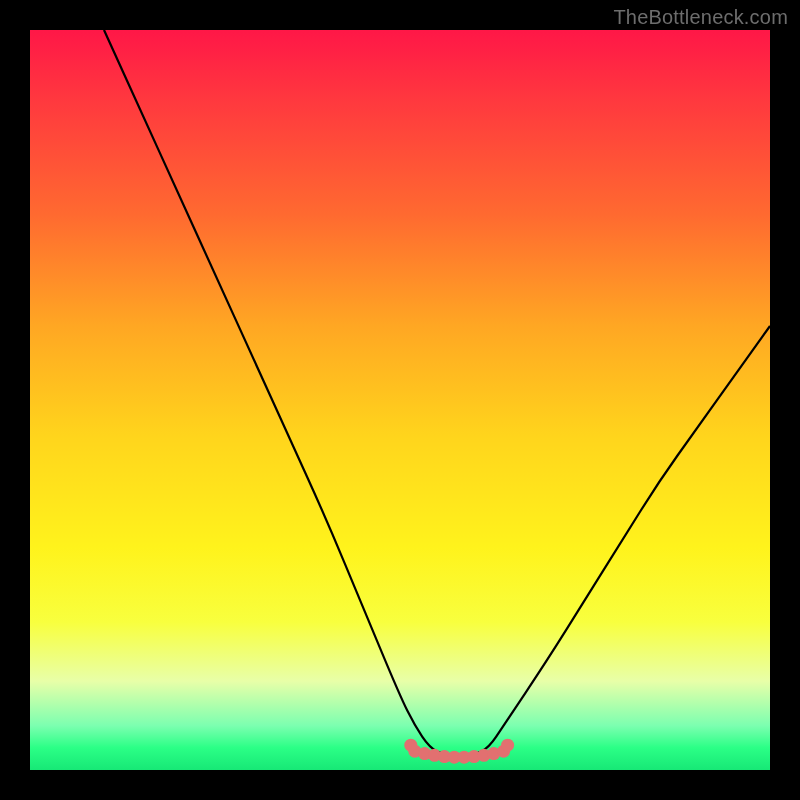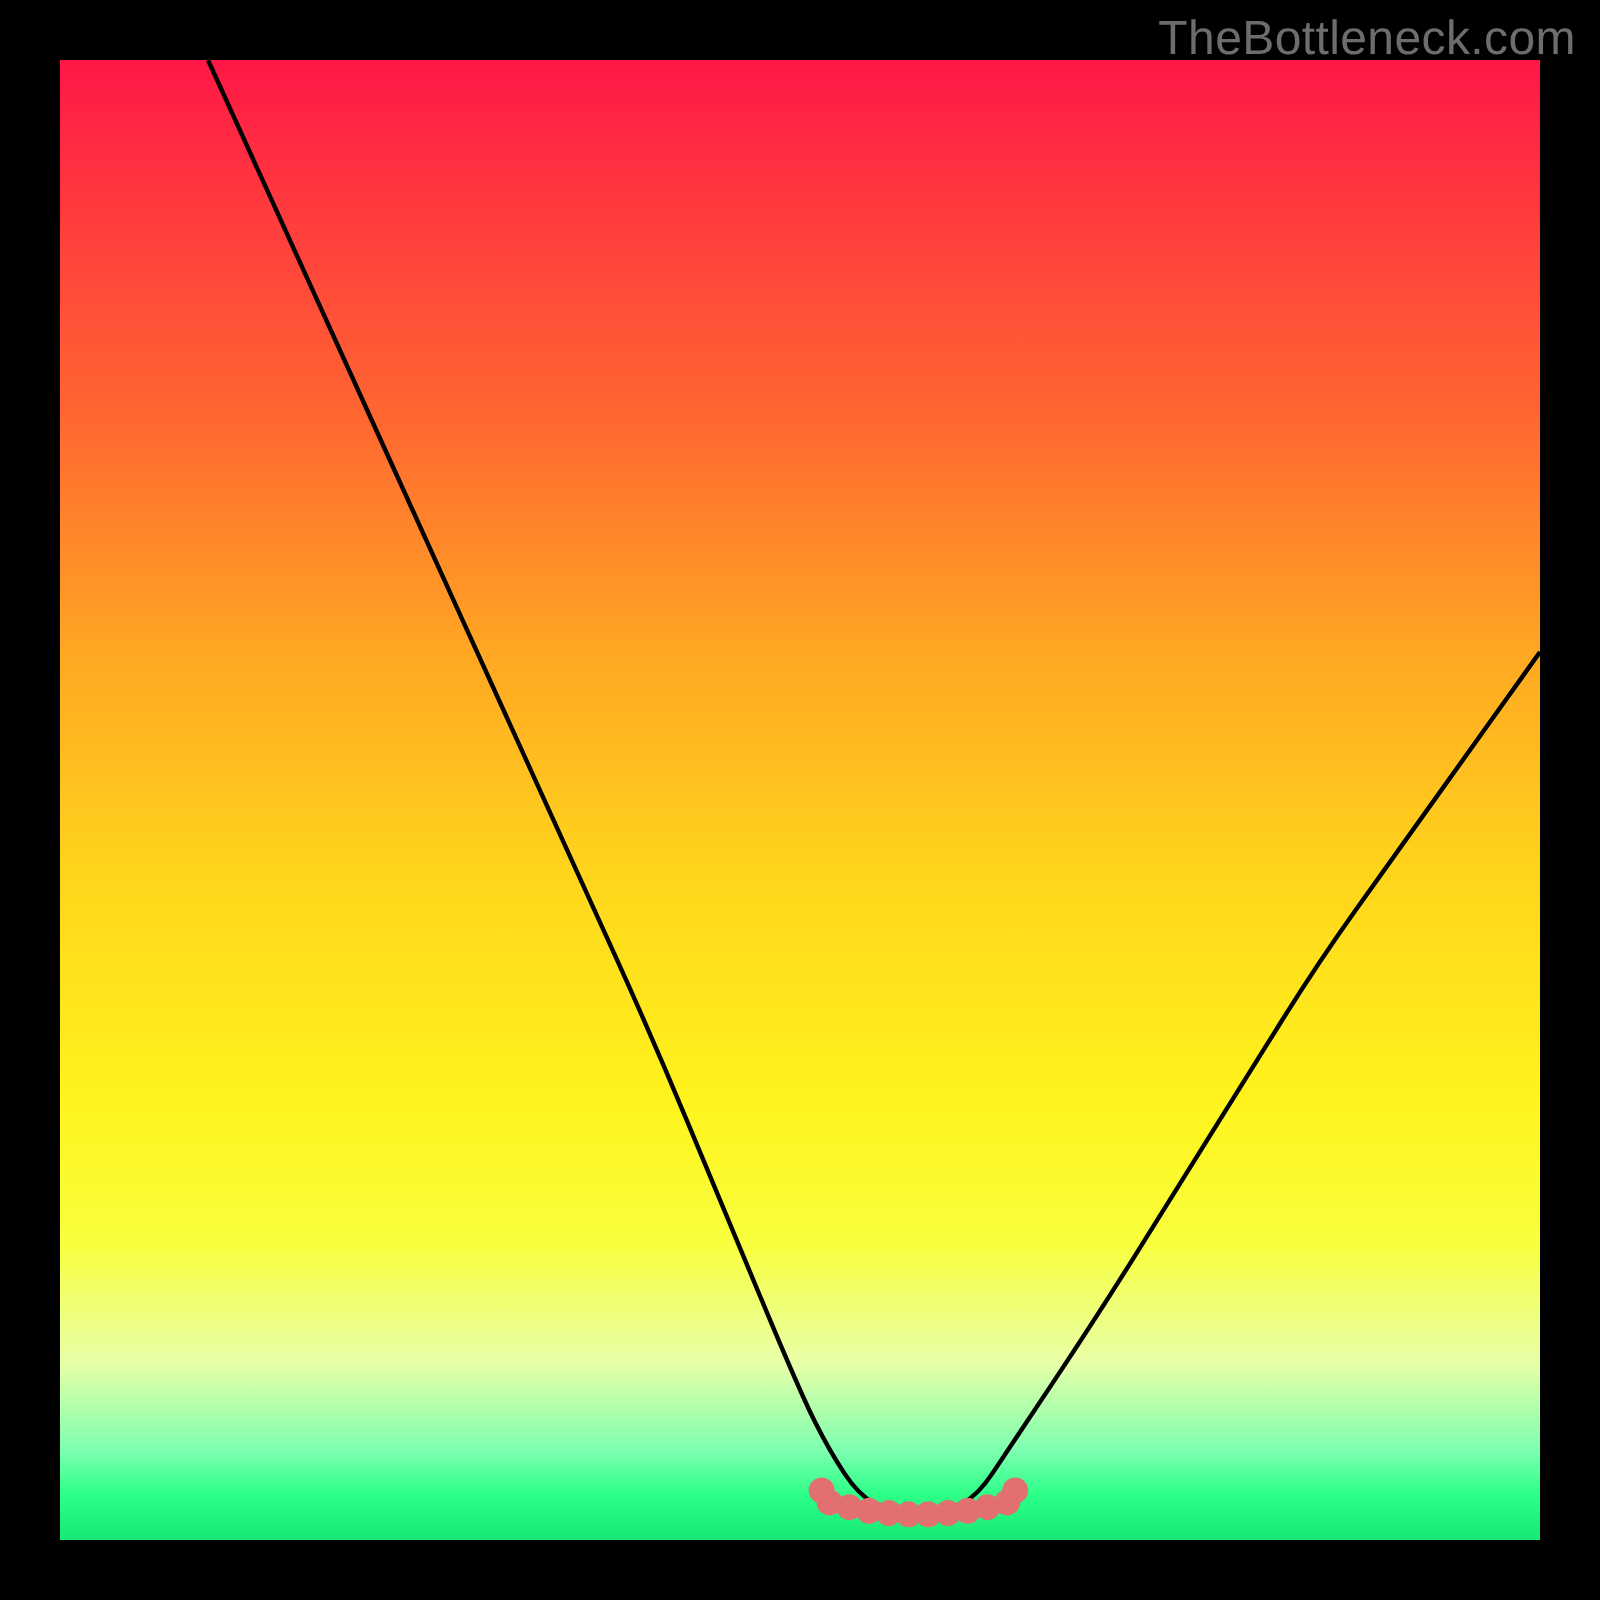--- a/index.html
+++ b/index.html
@@ -38,21 +38,21 @@
       #7cffb0 94%,
       #2bff86 97%,
       #17e876 100%
     );
   }
   .watermark {
     position: absolute;
     top: 6px;
     right: 12px;
     color: #6d6d6d;
-    font-size: 24px;
+    font-size: 20px;
     font-weight: 500;
     letter-spacing: 0.2px;
   }
   svg.curve {
     position: absolute;
     top: 0;
     left: 0;
     width: 740px;
     height: 740px;
     overflow: visible;

